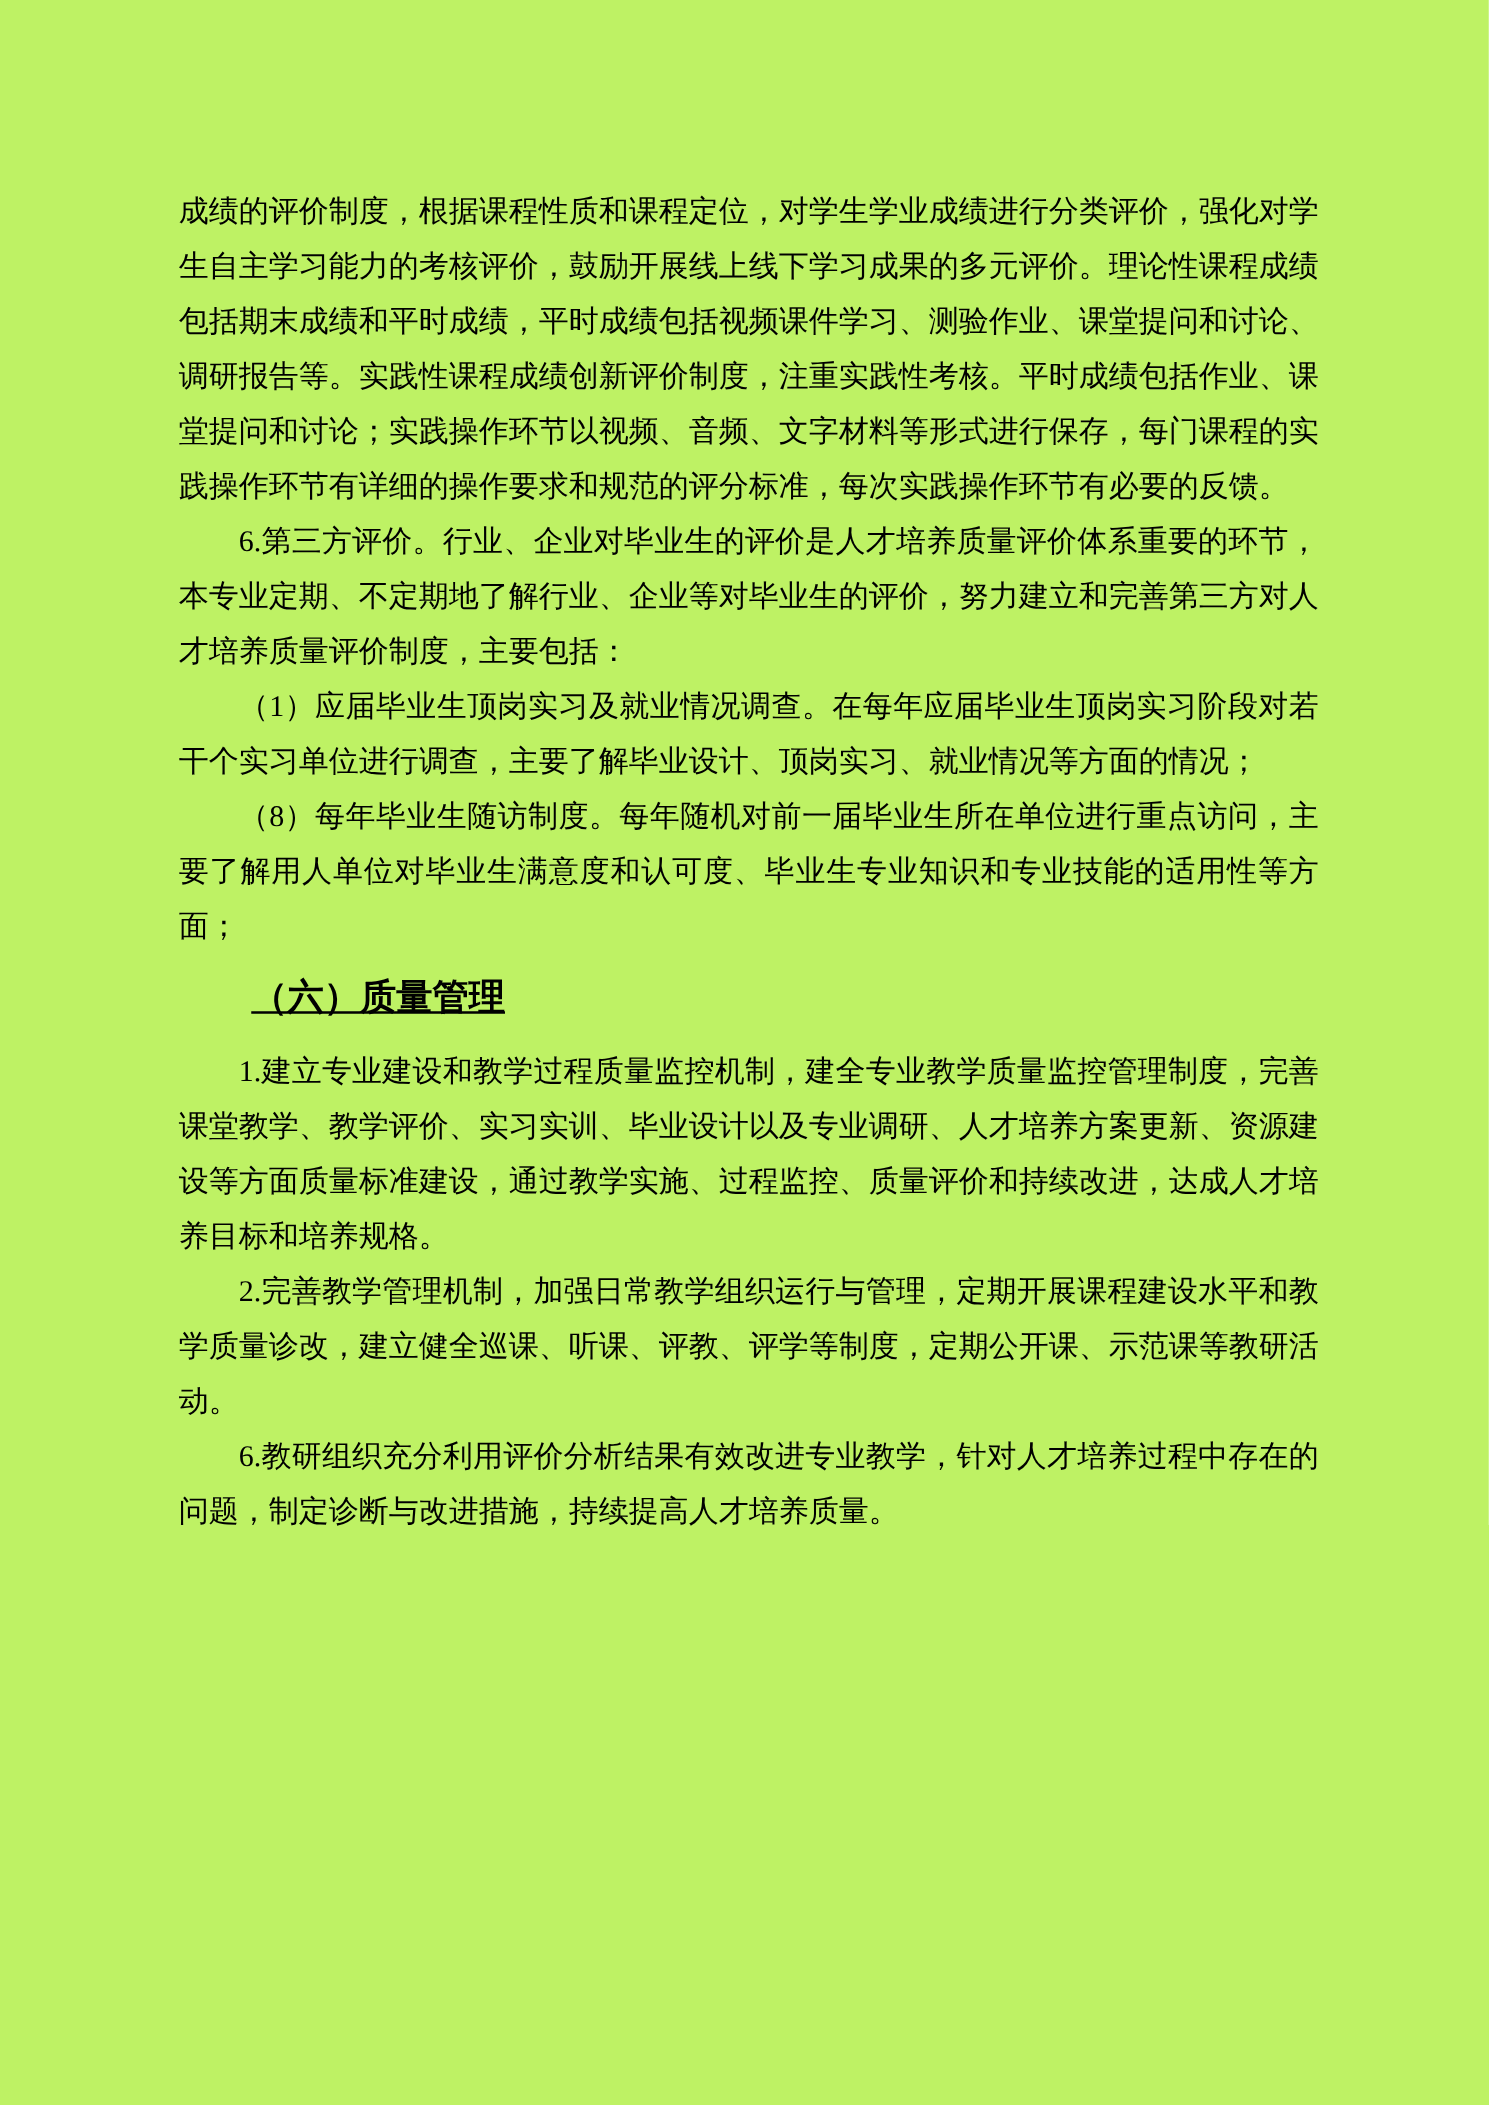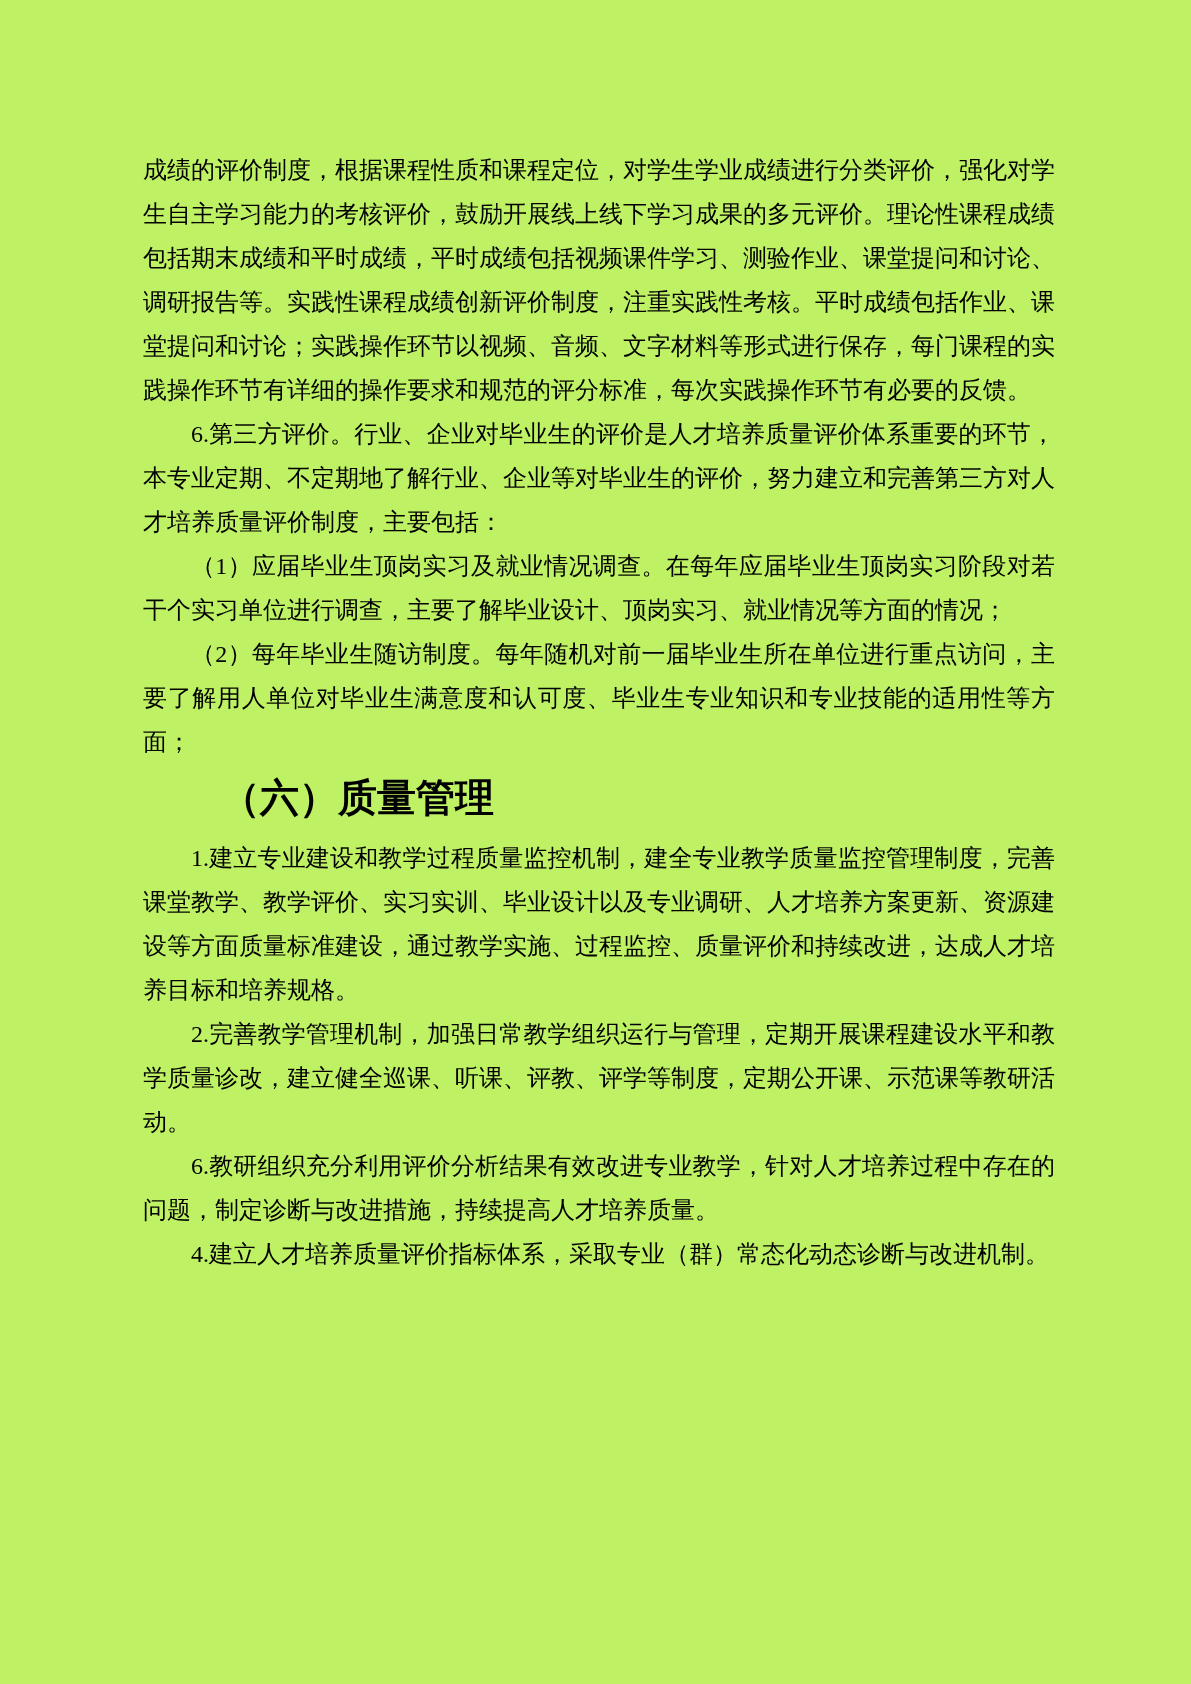--- a/index.html
+++ b/index.html
@@ -30,25 +30,26 @@
       text-align: justify;
       text-justify: inter-ideograph;
       text-indent: 2em;
       word-break: break-all;
     }
     .content p.no-indent {
       text-indent: 0;
     }
     .section-heading {
       font-family: "Liberation Sans", "DejaVu Sans", sans-serif;
-      font-size: 39px;
+      font-size: 29px;
       line-height: 40px;
       font-weight: bold;
       margin: 14px 0 18px 0;
       text-indent: 2em;
+      text-decoration: underline;
     }
     .page-number {
       position: absolute;
       top: 1556px;
       left: 0;
       width: 100%;
       text-align: right;
       font-size: 21px;
       line-height: 24px;
       font-family: "Liberation Serif", "DejaVu Serif", serif;
@@ -56,21 +57,20 @@
     }
   </style>
 </head>
 <body>
 
 <div class="page">
   <div class="content">
     <p class="no-indent">成绩的评价制度，根据课程性质和课程定位，对学生学业成绩进行分类评价，强化对学生自主学习能力的考核评价，鼓励开展线上线下学习成果的多元评价。理论性课程成绩包括期末成绩和平时成绩，平时成绩包括视频课件学习、测验作业、课堂提问和讨论、调研报告等。实践性课程成绩创新评价制度，注重实践性考核。平时成绩包括作业、课堂提问和讨论；实践操作环节以视频、音频、文字材料等形式进行保存，每门课程的实践操作环节有详细的操作要求和规范的评分标准，每次实践操作环节有必要的反馈。</p>
     <p>6.第三方评价。行业、企业对毕业生的评价是人才培养质量评价体系重要的环节，本专业定期、不定期地了解行业、企业等对毕业生的评价，努力建立和完善第三方对人才培养质量评价制度，主要包括：</p>
     <p>（1）应届毕业生顶岗实习及就业情况调查。在每年应届毕业生顶岗实习阶段对若干个实习单位进行调查，主要了解毕业设计、顶岗实习、就业情况等方面的情况；</p>
-    <p>（2）每年毕业生随访制度。每年随机对前一届毕业生所在单位进行重点访问，主要了解用人单位对毕业生满意度和认可度、毕业生专业知识和专业技能的适用性等方面；</p>
+    <p>（8）每年毕业生随访制度。每年随机对前一届毕业生所在单位进行重点访问，主要了解用人单位对毕业生满意度和认可度、毕业生专业知识和专业技能的适用性等方面；</p>
     <h2 class="section-heading">（六）质量管理</h2>
     <p>1.建立专业建设和教学过程质量监控机制，建全专业教学质量监控管理制度，完善课堂教学、教学评价、实习实训、毕业设计以及专业调研、人才培养方案更新、资源建设等方面质量标准建设，通过教学实施、过程监控、质量评价和持续改进，达成人才培养目标和培养规格。</p>
     <p>2.完善教学管理机制，加强日常教学组织运行与管理，定期开展课程建设水平和教学质量诊改，建立健全巡课、听课、评教、评学等制度，定期公开课、示范课等教研活动。</p>
     <p>6.教研组织充分利用评价分析结果有效改进专业教学，针对人才培养过程中存在的问题，制定诊断与改进措施，持续提高人才培养质量。</p>
-    <p>4.建立人才培养质量评价指标体系，采取专业（群）常态化动态诊断与改进机制。</p>
   </div>
   <div class="page-number">47</div>
 </div>
 
 </body></html>

